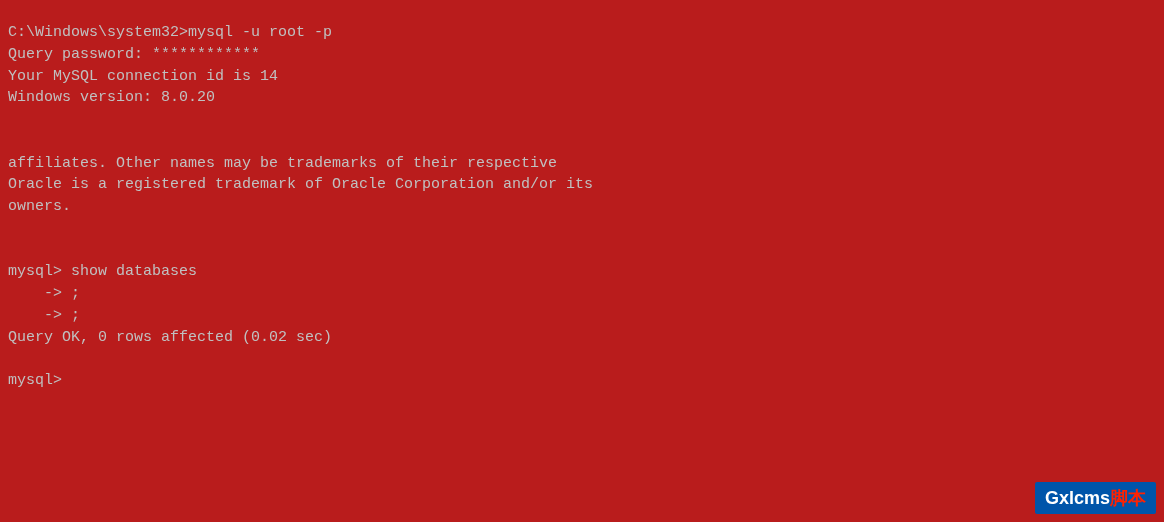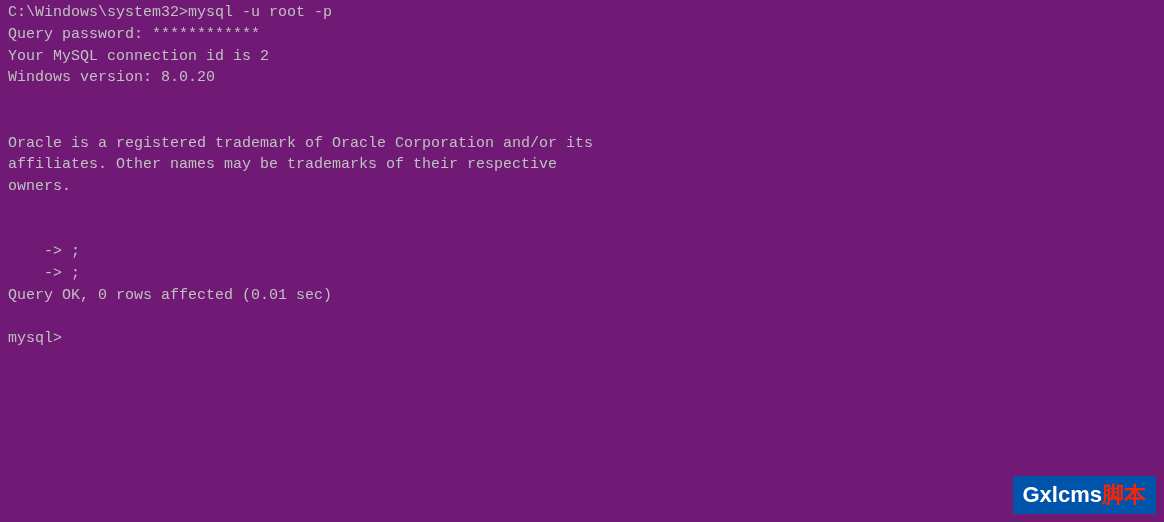--- a/index.html
+++ b/index.html
@@ -15,22 +15,22 @@
       font-family: 'Courier New', Courier, monospace;
       font-size: 15px;
       color: #c0c0c0;
       overflow: hidden;
       position: relative;
     }
 
     .terminal {
       width: 1164px;
       height: 522px;
-      background-color: #701a75;
-      padding: 2px 8px;
+      background-color: #b91c1c;
+      padding: 22px 8px;
       position: relative;
     }
 
     .terminal-line {
       line-height: 1.45;
       white-space: pre;
       color: #c0c0c0;
     }
 
     .error-line {
@@ -43,49 +43,50 @@
       display: inline-block;
     }
 
     .watermark {
       position: absolute;
       bottom: 8px;
       right: 8px;
       background-color: #0055aa;
       color: #ffffff;
       font-family: Arial, sans-serif;
-      font-size: 22px;
+      font-size: 18px;
       font-weight: bold;
       padding: 4px 10px;
       border-radius: 2px;
       z-index: 10;
     }
 
     .watermark-red {
       color: #ff2200;
     }
   </style>
 </head>
 <body>
 
 <div class="terminal">
 
   <div class="terminal-line">C:\Windows\system32&gt;mysql -u root -p</div>
   <div class="terminal-line">Query password: ************</div>
-  <div class="terminal-line">Your MySQL connection id is 2</div>
+  <div class="terminal-line">Your MySQL connection id is 14</div>
   <div class="terminal-line">Windows version: 8.0.20</div>
   <div class="terminal-line">&nbsp;</div>
   <div class="terminal-line">&nbsp;</div>
+  <div class="terminal-line">affiliates. Other names may be trademarks of their respective</div>
   <div class="terminal-line">Oracle is a registered trademark of Oracle Corporation and/or its</div>
-  <div class="terminal-line">affiliates. Other names may be trademarks of their respective</div>
   <div class="terminal-line">owners.</div>
   <div class="terminal-line">&nbsp;</div>
   <div class="terminal-line">&nbsp;</div>
+  <div class="terminal-line">mysql&gt; show databases</div>
   <div class="terminal-line">    -&gt; ;</div>
   <div class="terminal-line">    -&gt; ;</div>
-  <div class="terminal-line">Query OK, 0 rows affected (0.01 sec)</div>
+  <div class="terminal-line">Query OK, 0 rows affected (0.02 sec)</div>
   <div class="terminal-line">&nbsp;</div>
   <div class="terminal-line">mysql&gt; </div>
 
   <div class="watermark">
     <span>Gxlcms</span><span class="watermark-red">脚本</span>
   </div>
 </div>
 
 </body></html>

